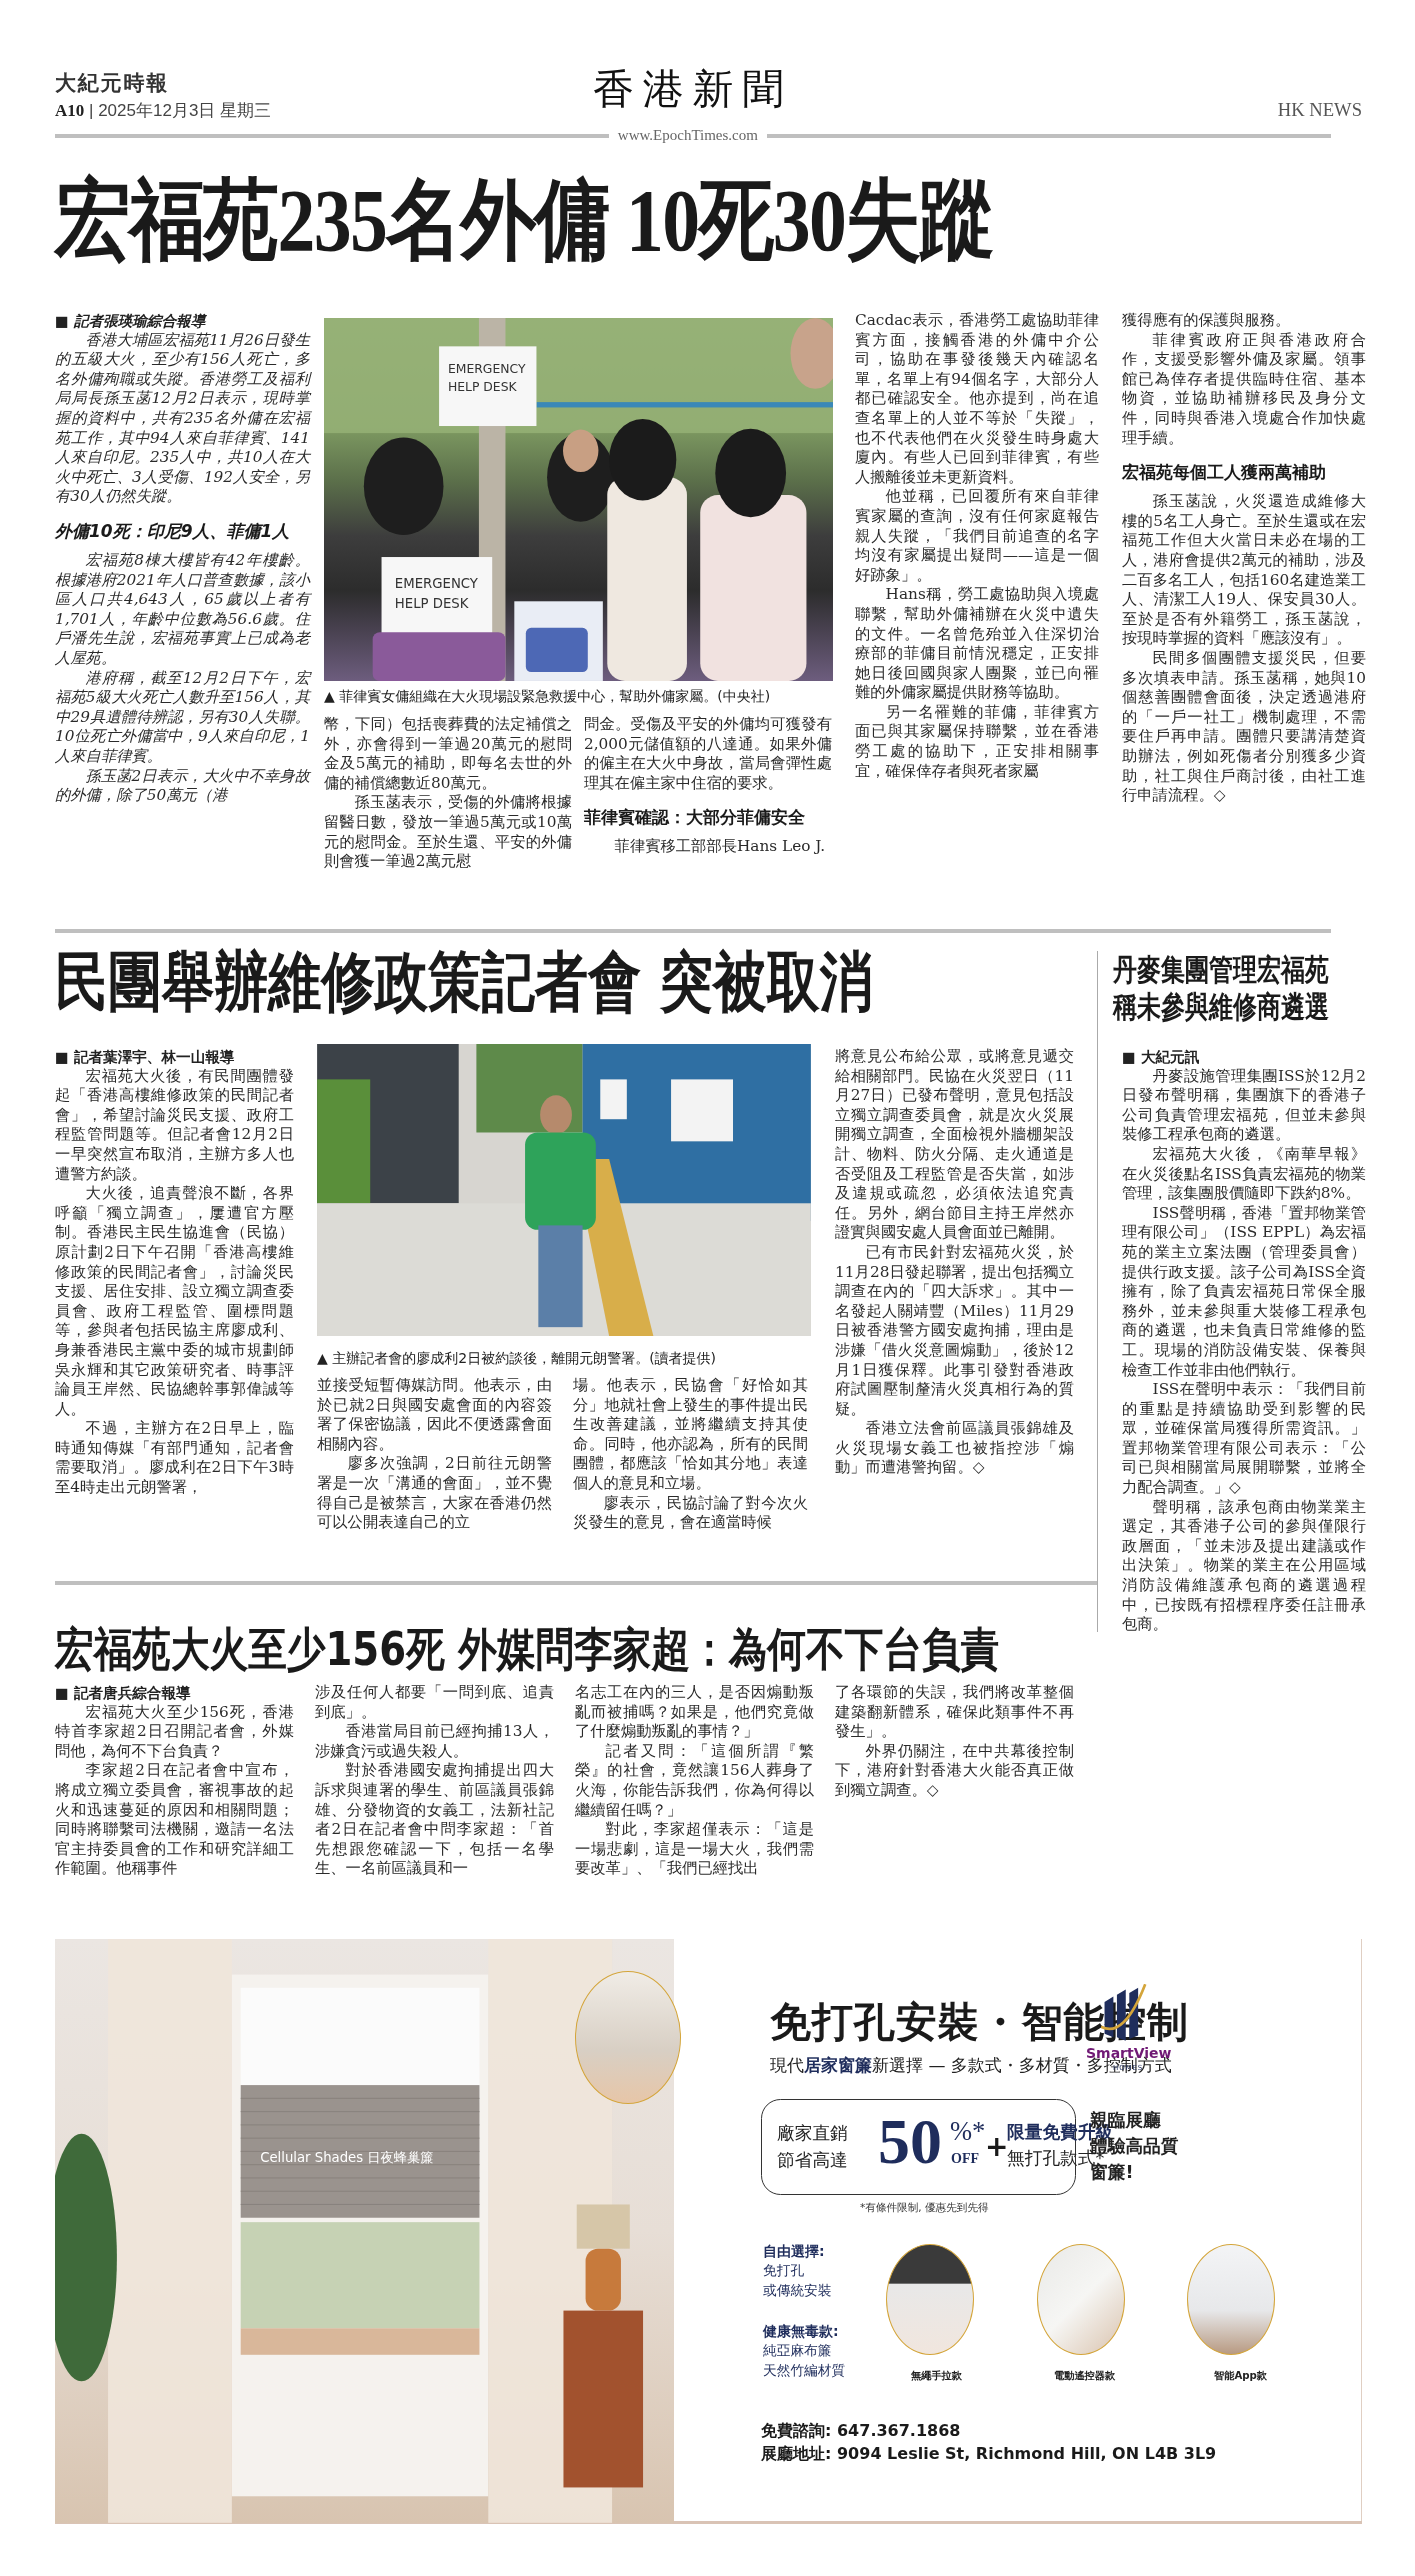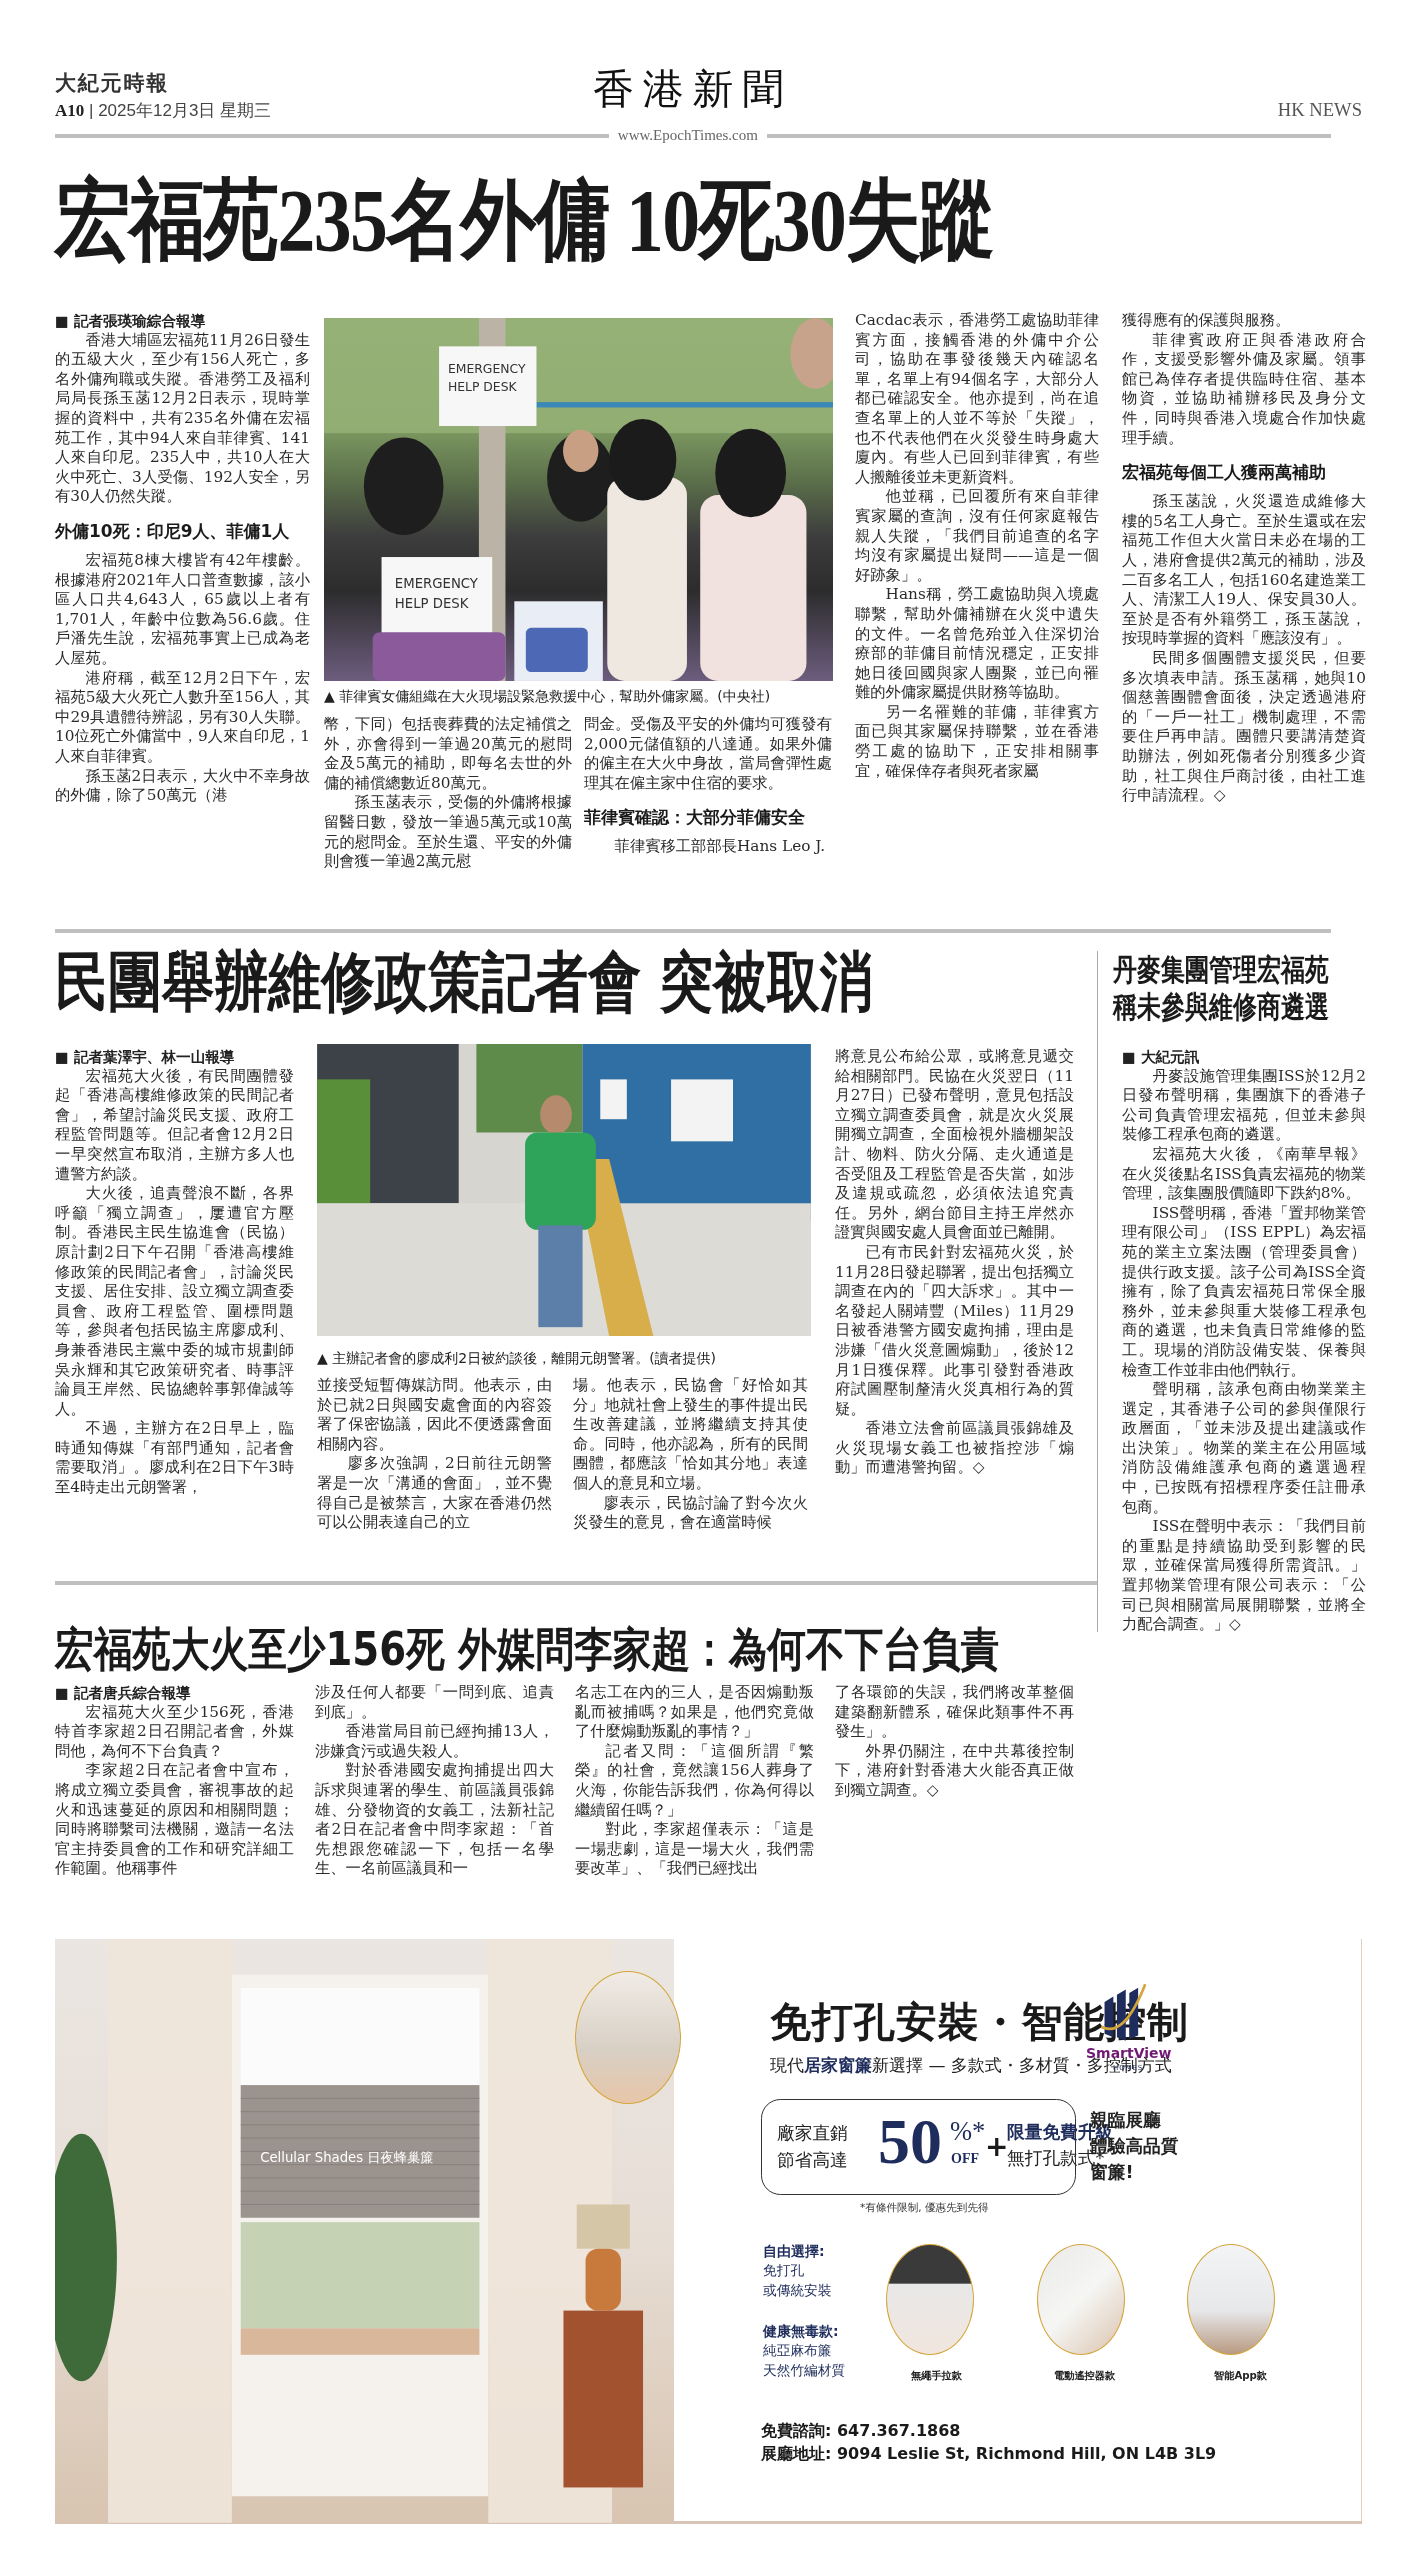--- a/index.html
+++ b/index.html
@@ -67,21 +67,21 @@
   <span> | </span>
   <span>2025年12月3日 星期三</span>
 </div>
 <div class="abs mast-section">香港新聞</div>
 <div class="abs mast-hk">HK NEWS</div>
 <div class="abs mast-rule"></div>
 <div class="abs mast-url">www.EpochTimes.com</div>
 
 <h1 class="abs headline1">宏福苑235名外傭 10死30失蹤</h1>
 
-<div class="col" style="left:55px; top:311px; width:255px;">
+<div class="col" style="left:55px; top:311px; width:255px;font-style:italic;">
   <p class="byline">記者張瑛瑜綜合報導</p>
   <p>香港大埔區宏福苑11月26日發生的五級大火，至少有156人死亡，多名外傭殉職或失蹤。香港勞工及福利局局長孫玉菡12月2日表示，現時掌握的資料中，共有235名外傭在宏福苑工作，其中94人來自菲律賓、141人來自印尼。235人中，共10人在大火中死亡、3人受傷、192人安全，另有30人仍然失蹤。</p>
   <p class="subhead">外傭10死：印尼9人、菲傭1人</p>
   <p>宏福苑8棟大樓皆有42年樓齡。根據港府2021年人口普查數據，該小區人口共4,643人，65歲以上者有1,701人，年齡中位數為56.6歲。住戶潘先生說，宏福苑事實上已成為老人屋苑。</p>
   <p>港府稱，截至12月2日下午，宏福苑5級大火死亡人數升至156人，其中29具遺體待辨認，另有30人失聯。10位死亡外傭當中，9人來自印尼，1人來自菲律賓。</p>
   <p>孫玉菡2日表示，大火中不幸身故的外傭，除了50萬元（港</p>
 </div>
 
 <div class="photo" style="left:324px; top:318px; width:509px; height:363px; background: linear-gradient(180deg,#8aa56e 0%,#7e9a62 30%,#5b6f4a 45%,#3d3d3d 60%,#2c2c2c 75%,#6d5d7e 100%);">
   <svg width="509" height="363" viewBox="0 0 575 410">
@@ -177,22 +177,22 @@
 
 <div class="abs side-head">
   <div>丹麥集團管理宏福苑</div>
   <div>稱未參與維修商遴選</div>
 </div>
 <div class="col" style="left:1122px; top:1047px; width:244px;">
   <p class="byline">大紀元訊</p>
   <p>丹麥設施管理集團ISS於12月2日發布聲明稱，集團旗下的香港子公司負責管理宏福苑，但並未參與裝修工程承包商的遴選。</p>
   <p>宏福苑大火後，《南華早報》在火災後點名ISS負責宏福苑的物業管理，該集團股價隨即下跌約8%。</p>
   <p>ISS聲明稱，香港「置邦物業管理有限公司」（ISS EPPL）為宏福苑的業主立案法團（管理委員會）提供行政支援。該子公司為ISS全資擁有，除了負責宏福苑日常保全服務外，並未參與重大裝修工程承包商的遴選，也未負責日常維修的監工。現場的消防設備安裝、保養與檢查工作並非由他們執行。</p>
+  <p>ISS在聲明中表示：「我們目前的重點是持續協助受到影響的民眾，並確保當局獲得所需資訊。」置邦物業管理有限公司表示：「公司已與相關當局展開聯繫，並將全力配合調查。」◇</p>
   <p>聲明稱，該承包商由物業業主選定，其香港子公司的參與僅限行政層面，「並未涉及提出建議或作出決策」。物業的業主在公用區域消防設備維護承包商的遴選過程中，已按既有招標程序委任註冊承包商。</p>
-  <p>ISS在聲明中表示：「我們目前的重點是持續協助受到影響的民眾，並確保當局獲得所需資訊。」置邦物業管理有限公司表示：「公司已與相關當局展開聯繫，並將全力配合調查。」◇</p>
 </div>
 
 <div class="hrule" style="left:55px; top:1581px; width:1042px;"></div>
 
 <h2 class="abs headline3">宏福苑大火至少156死 外媒問李家超：為何不下台負責</h2>
 
 <div class="col" style="left:55px; top:1683px; width:239px;">
   <p class="byline">記者唐兵綜合報導</p>
   <p>宏福苑大火至少156死，香港特首李家超2日召開記者會，外媒問他，為何不下台負責？</p>
   <p>李家超2日在記者會中宣布，將成立獨立委員會，審視事故的起火和迅速蔓延的原因和相關問題；同時將聯繫司法機關，邀請一名法官主持委員會的工作和研究詳細工作範圍。他稱事件</p>

